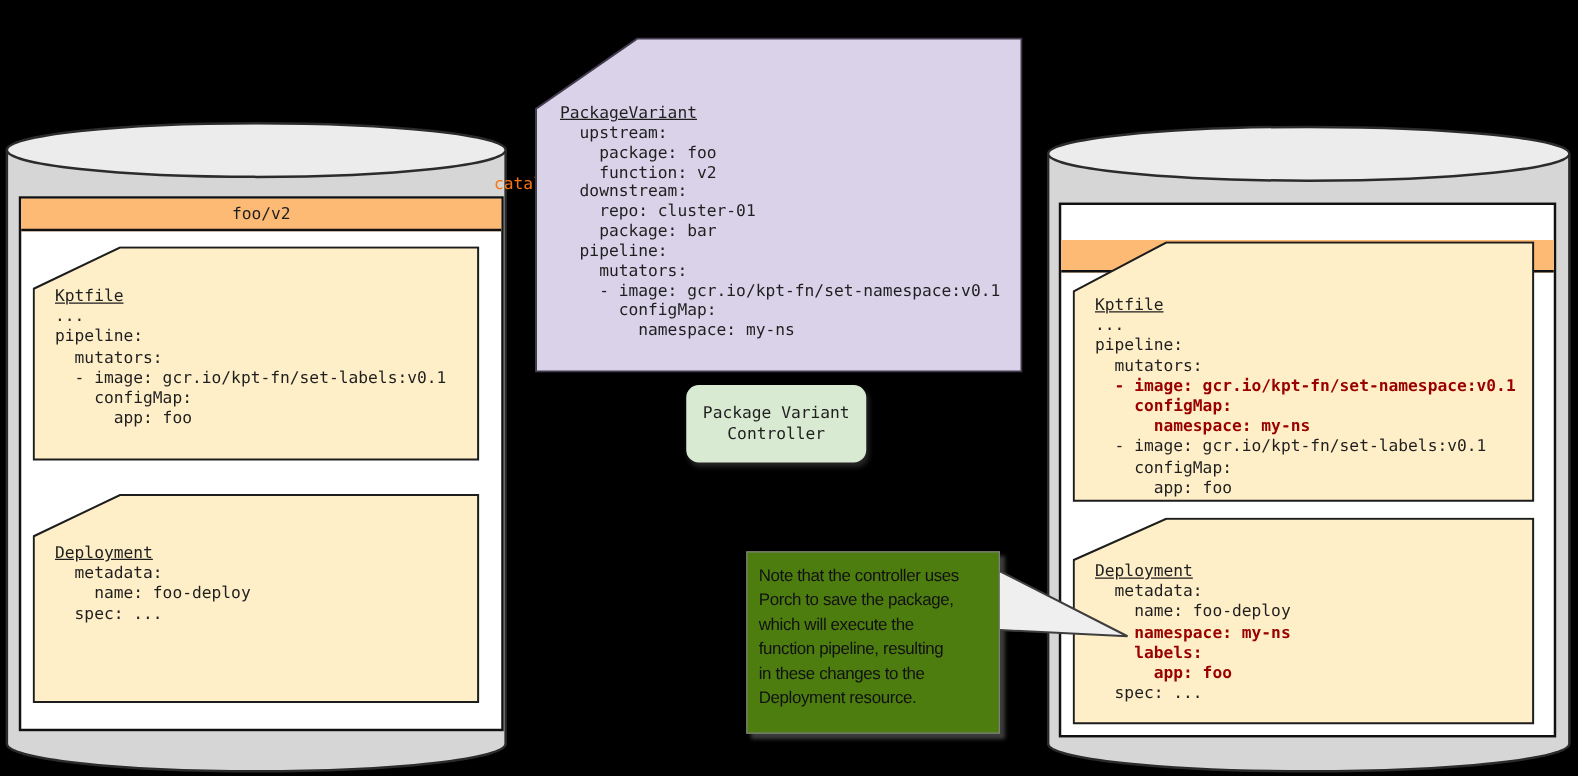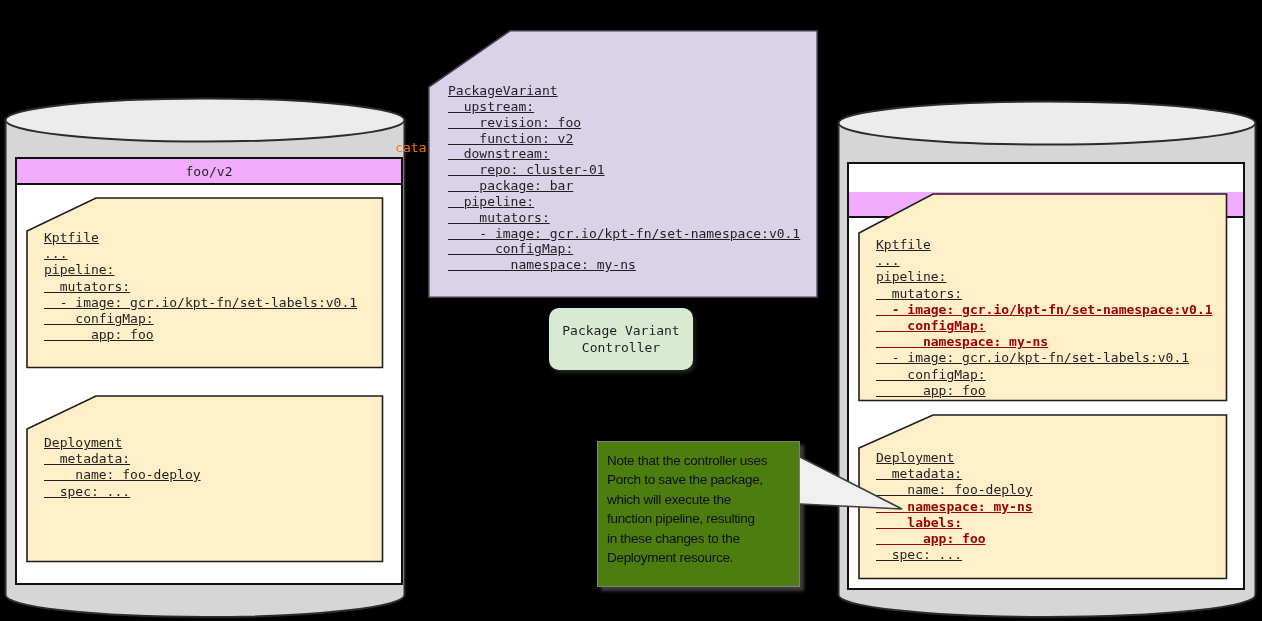--- a/index.html
+++ b/index.html
@@ -7,30 +7,30 @@
          font-family:"DejaVu Sans Mono", monospace; }
   .stage { position:absolute; left:0; top:0; width:1262px; height:621px; background:#000; }
 
   .abs { position:absolute; }
 
   
   .cyl-label { position:absolute; width:100%; text-align:right;
                font:13px/16px "DejaVu Sans Mono", monospace; color:#f97316;margin-left:44px; }
 
   .panel { position:absolute; background:#fff; border:2px solid #111; box-sizing:border-box; }
-  .panel-header { height:24px; background:#f0abfc; border-bottom:2px solid #111;
+  .panel-header { height:24px; background:#fdba74; border-bottom:2px solid #111;
                   display:flex; align-items:center; justify-content:center;
                   font:13px "DejaVu Sans Mono", monospace; color:#1f1f1f; }
   .panel-header.draft { color:#990000; font-weight:bold;margin-top:28px; }
 
   .note { position:absolute; }
   .note svg { position:absolute; left:0; top:0; }
 
   .note-text { position:absolute; font:13px/16.2px "DejaVu Sans Mono", monospace; color:#1f1f1f; }
-  .code-line { white-space:pre;text-decoration:underline; }
+  .code-line { white-space:pre; }
   .code-line.u { text-decoration:underline; }
   .code-line.hl { color:#990000; font-weight:bold; }
 
   .pv-text { line-height:15.85px; }
 
   .controller { position:absolute; left:549px; top:308px; width:144px; height:62px;
                 background:#d9ead3; border-radius:10px;
                 display:flex; align-items:center; justify-content:center; text-align:center;
                 font:13px/17px "DejaVu Sans Mono", monospace; color:#1f1f1f;
                 white-space:pre-line; box-shadow:2px 3px 4px rgba(70,70,70,0.55); }
@@ -88,21 +88,21 @@
     </div>
   </div>
 
   <div class="note" style="left:428px; top:30px; width:390px; height:304px;">
     <svg width="390" height="268">
       <polygon points="82,0.8 389.2,0.8 389.2,267.2 0.8,267.2 0.8,57" fill="#d9d2e9" stroke="#433c4e" stroke-width="1.6"></polygon>
     </svg>
     <div class="note-text pv-text" style="left:20px; top:53px;">
         <div class="code-line u">PackageVariant</div>
         <div class="code-line">  upstream:</div>
-        <div class="code-line">    revision: foo</div>
+        <div class="code-line">    package: foo</div>
         <div class="code-line">    function: v2</div>
         <div class="code-line">  downstream:</div>
         <div class="code-line">    repo: cluster-01</div>
         <div class="code-line">    package: bar</div>
         <div class="code-line">  pipeline:</div>
         <div class="code-line">    mutators:</div>
         <div class="code-line">    - image: gcr.io/kpt-fn/set-namespace:v0.1</div>
         <div class="code-line">      configMap:</div>
         <div class="code-line">        namespace: my-ns</div>
       </div>

